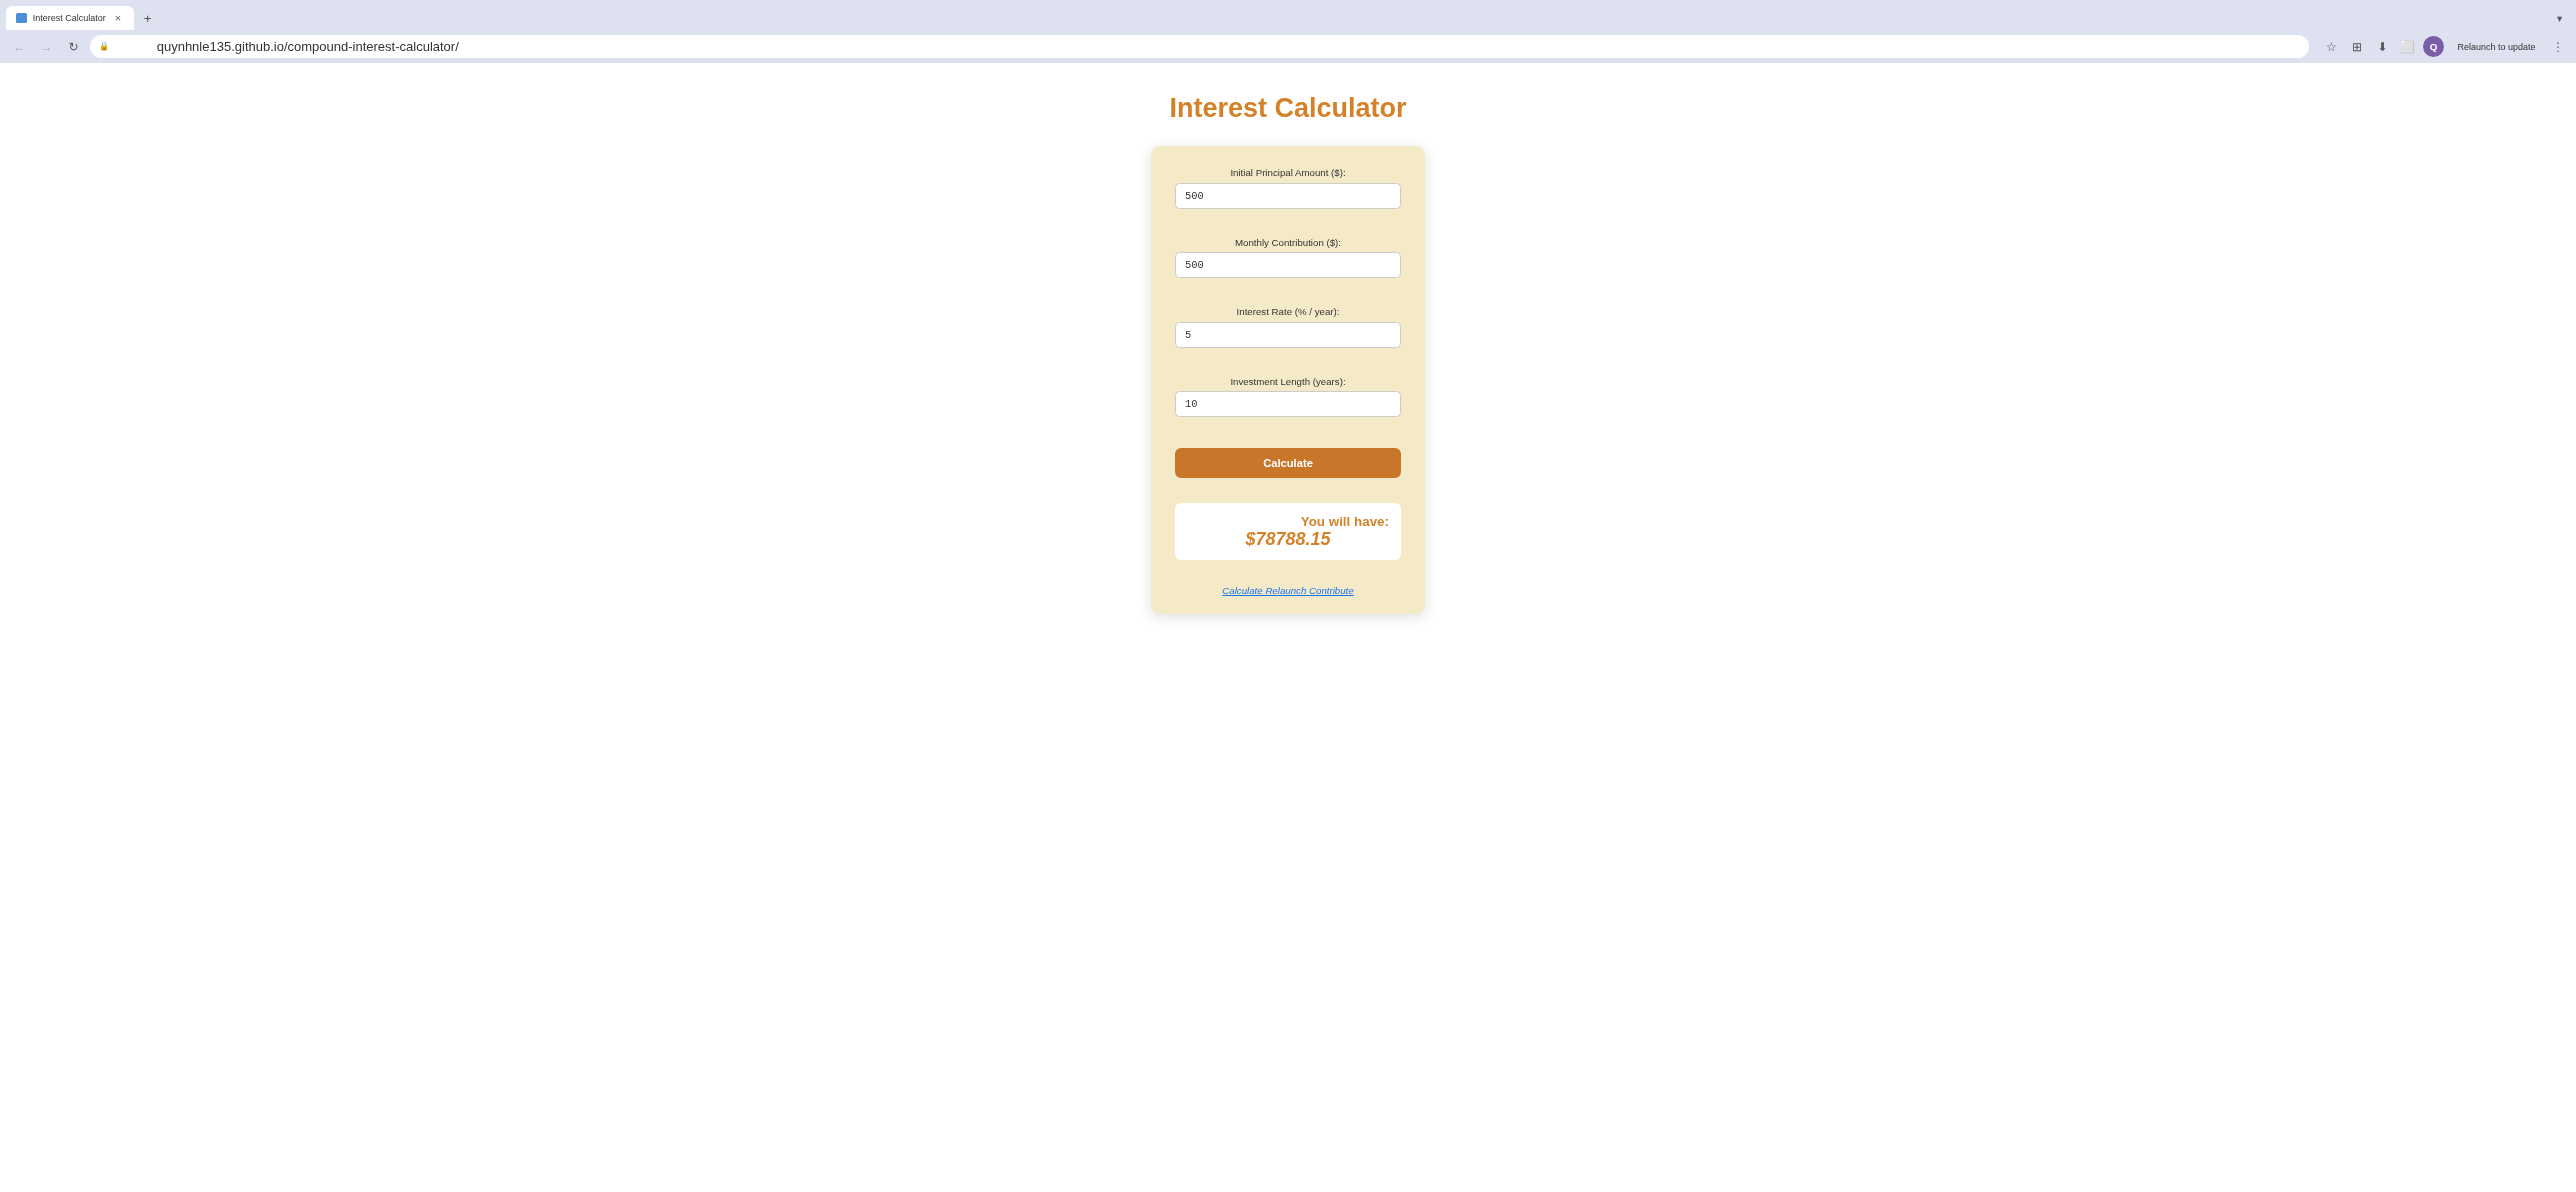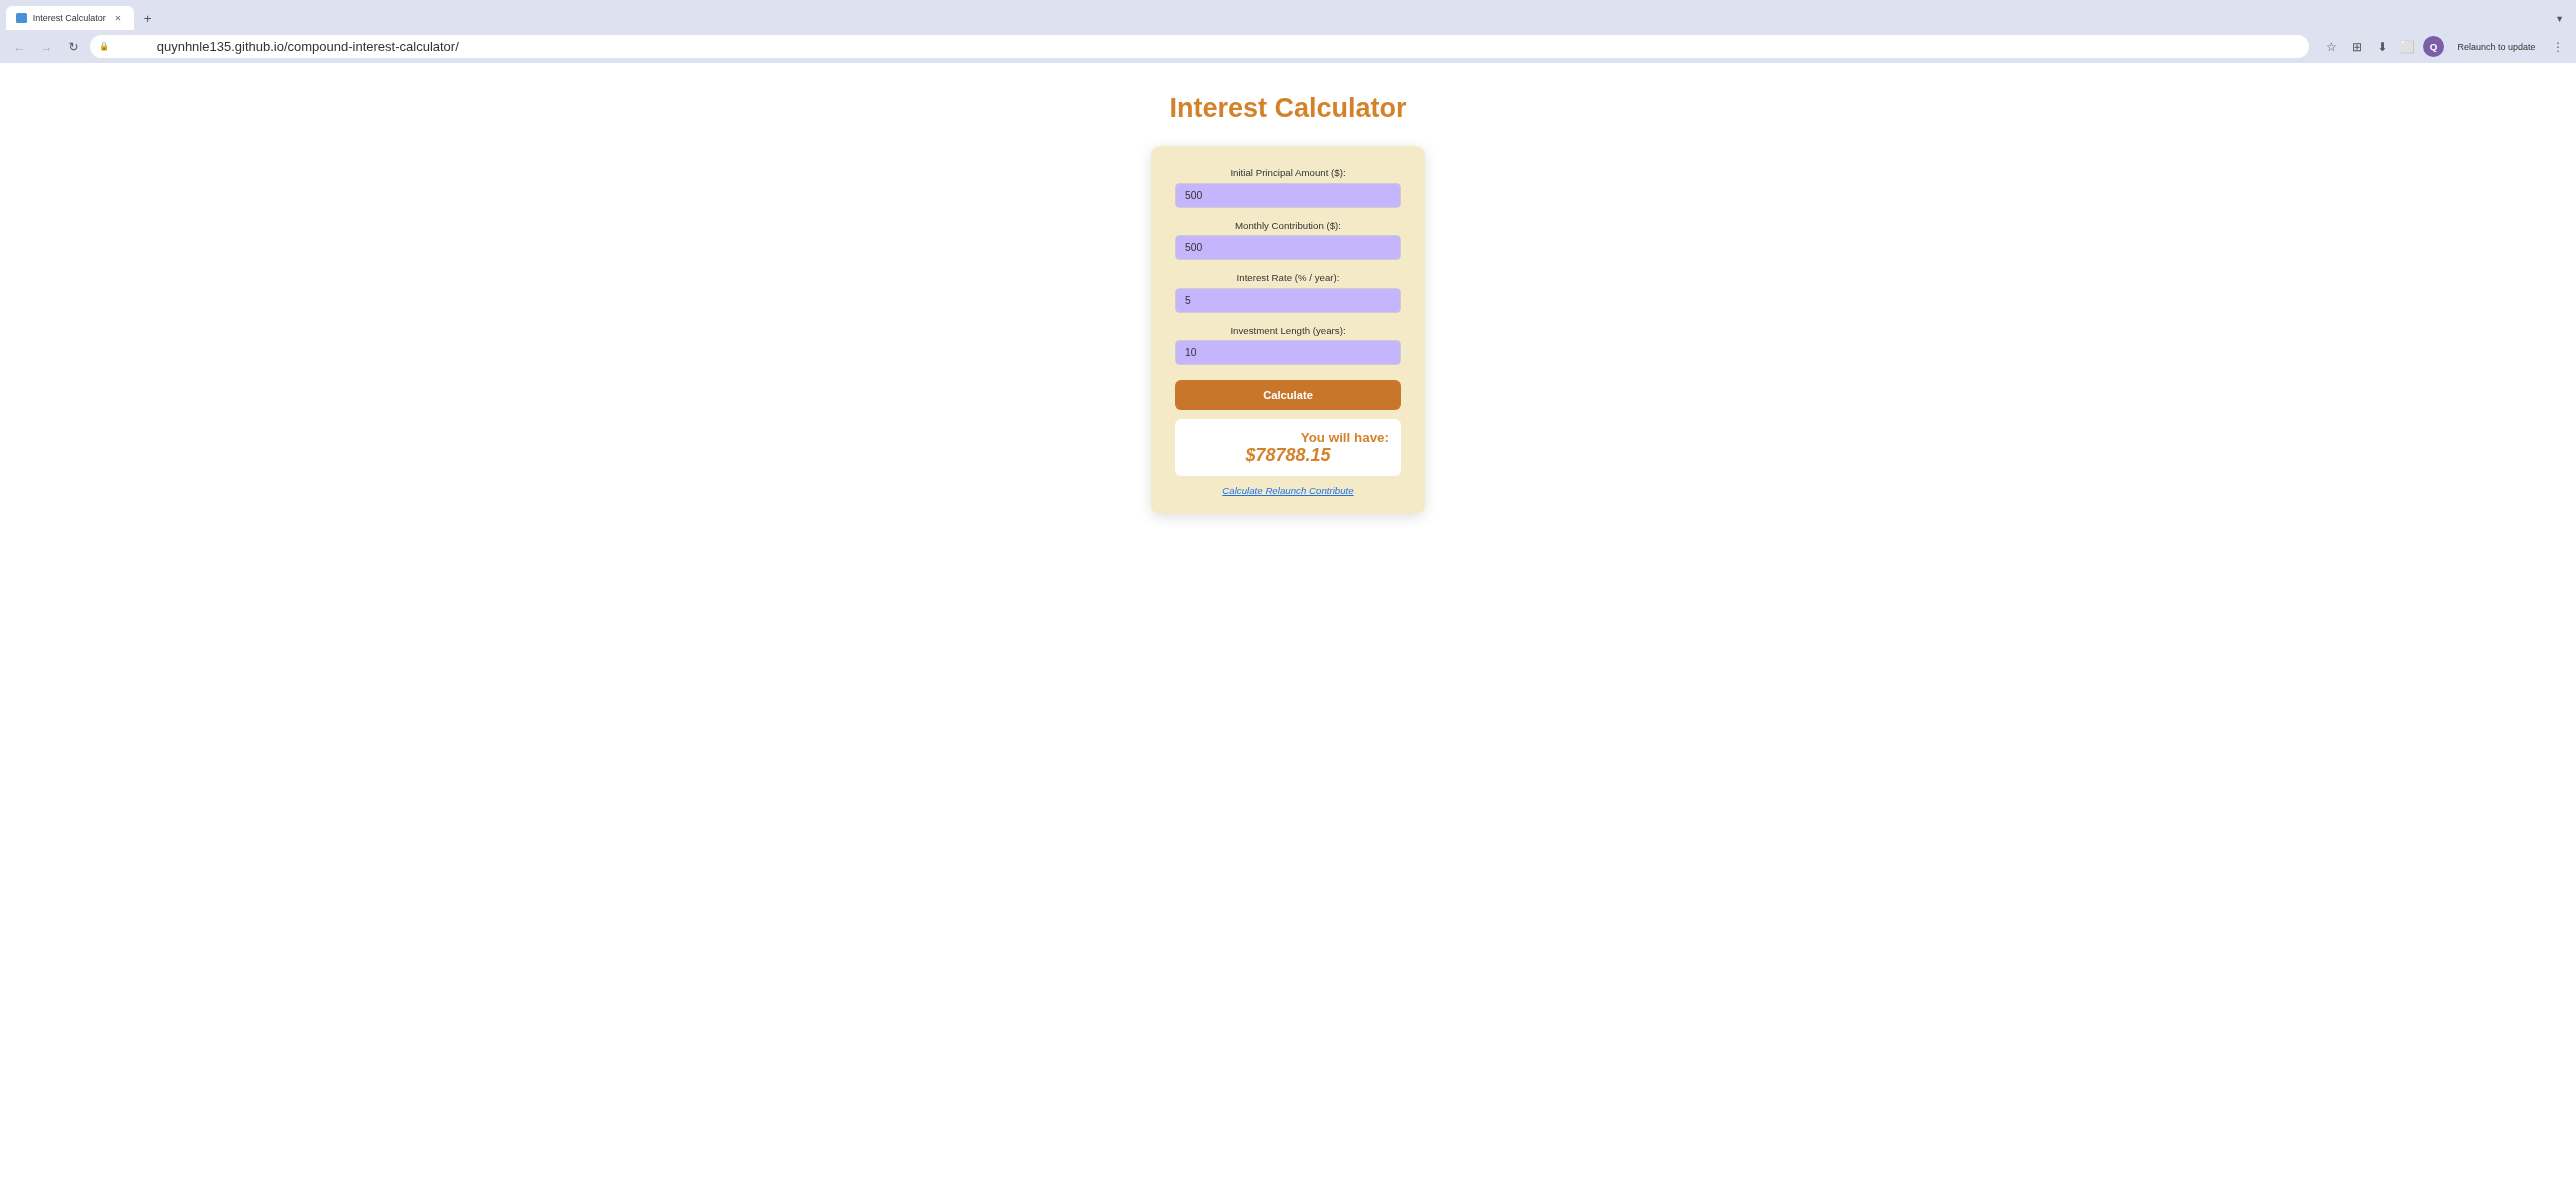--- a/index.html
+++ b/index.html
@@ -212,21 +212,21 @@
     }
 
     .calculator-card {
       background: #f5eac8;
       border-radius: 9px;
       padding: 21px 24px 18px;
       width: 274px;
       box-shadow: 0 3px 13.4px rgba(0,0,0,0.13);
       display: flex;
       flex-direction: column;
-      gap: 0;
+      gap: 16px;
     }
 
     .field-group {
       display: flex;
       flex-direction: column;
       align-items: center;
       margin-bottom: 12px;
     }
 
     .field-label {
@@ -235,23 +235,24 @@
       margin-bottom: 4.5px;
       text-align: center;
     }
 
     .field-input {
       width: 100%;
       padding: 6px 9px;
       border: 0.7px solid #ccc;
       border-radius: 4.5px;
       font-size: 10.4px;
-      background: #c4b5fd;
+      background: #ffffff;
       color: #333;
       outline: none;
+      font-family: Liberation Mono, monospace;
     }
 
     .calculate-btn {
       width: 100%;
       padding: 9px;
       background: #c8762a;
       color: #ffffff;
       border: none;
       border-radius: 6px;
       font-size: 11.2px;

